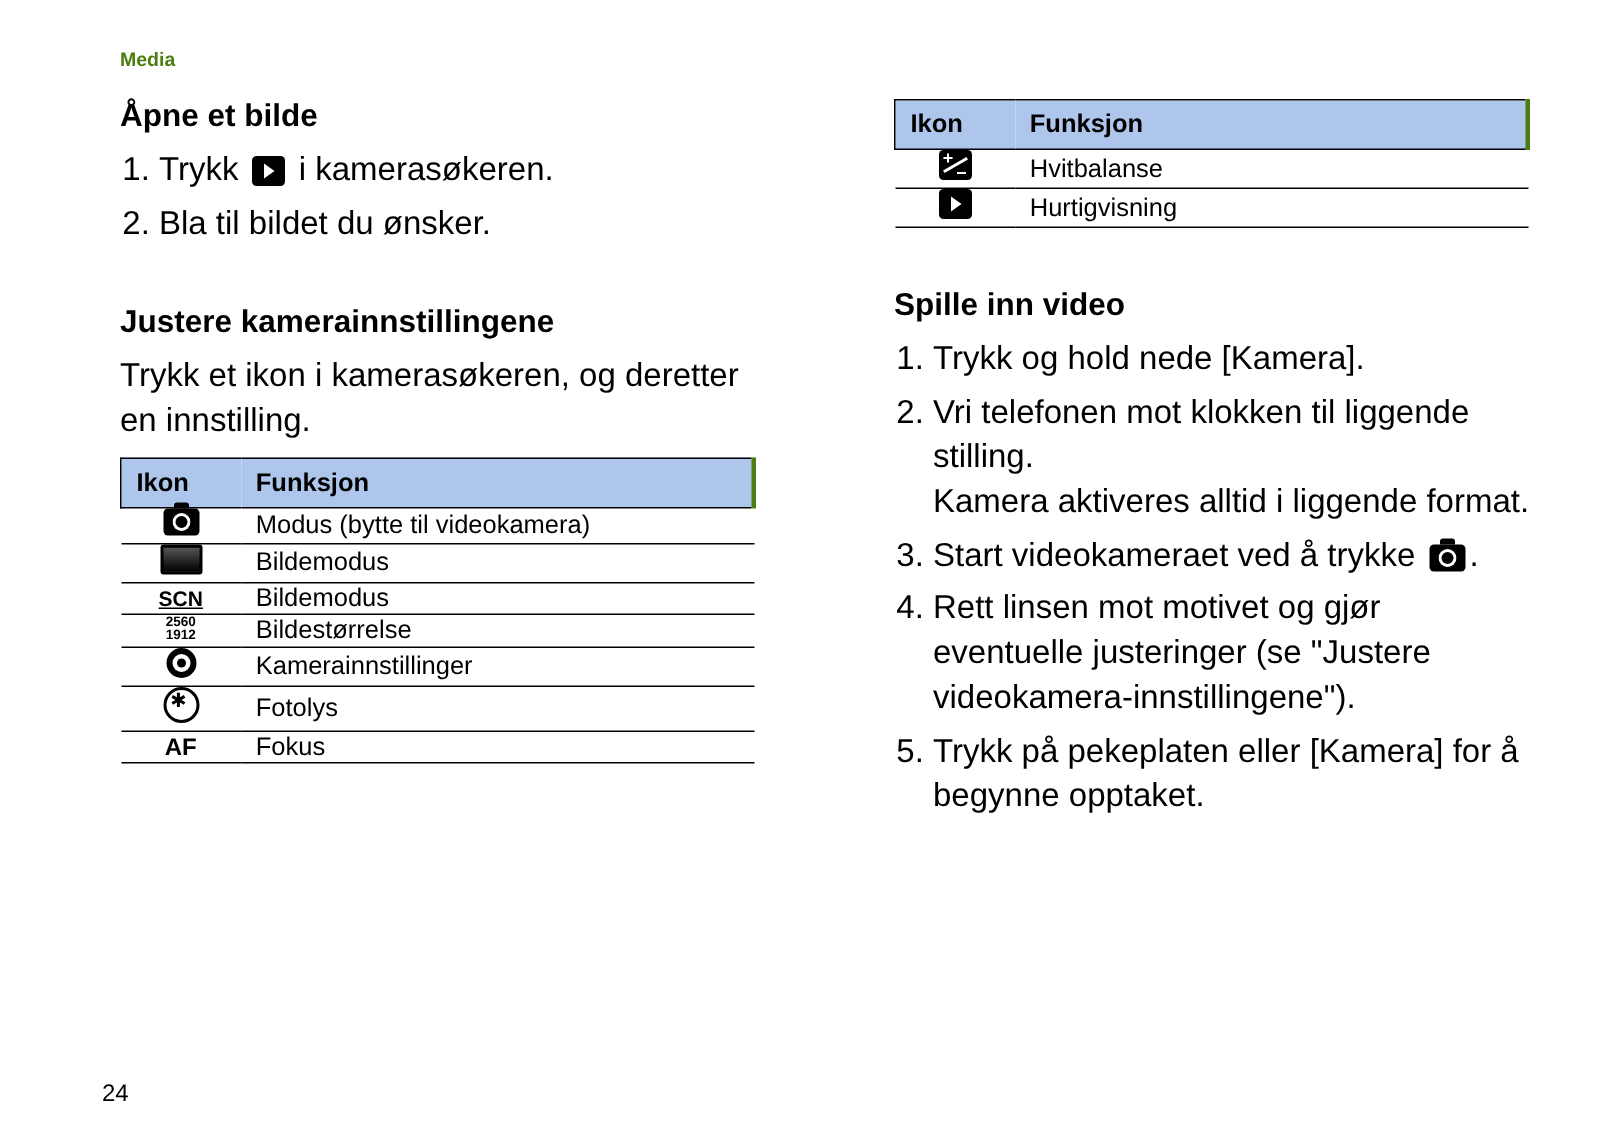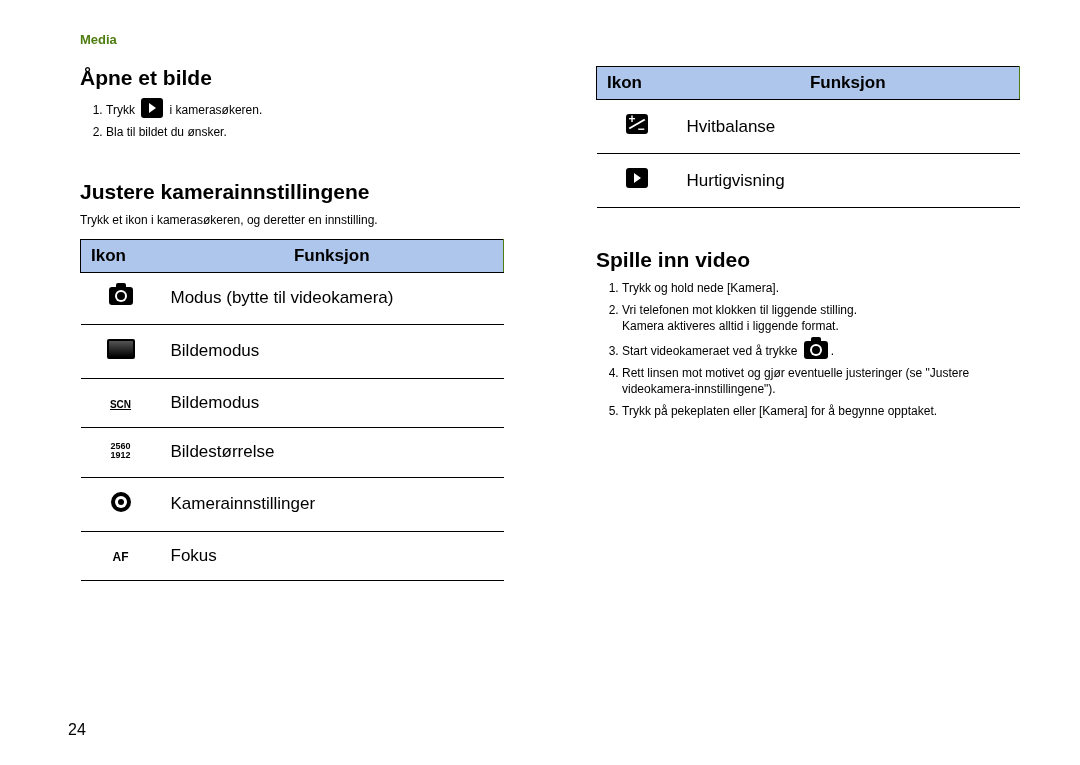--- a/index.html
+++ b/index.html
@@ -34,21 +34,21 @@
     font-size: 21px;
     font-weight: bold;
     margin: 40px 0 8px 0;
   }
   .column.left h2:first-of-type {
     margin-top: 34px;
   }
   .column.right h2:first-of-type {
   }
   p, li {
-    font-size: 12px;
+    font-size: 22px;
     line-height: 1.35;
   }
   p { margin: 4px 0 10px 0; }
   ol {
     margin: 4px 0 14px 0;
     padding-left: 26px;
   }
   ol li { margin-bottom: 6px; }
   table {
     border-collapse: collapse;
@@ -59,23 +59,23 @@
     background: #aec6eb;
     text-align: left;
     padding: 6px 10px;
     font-size: 17px;
     font-weight: bold;
     border-top: 1px solid #000;
     border-bottom: 1px solid #000;
     margin-left: 21px;
   }
   th:first-child { border-left: 1px solid #000; }
-  th:last-child { border-right: 1px solid #4d7c0f; text-align: center; }
+  th:last-child { border-right: 3px solid #4d7c0f; }
   td {
-    padding: 14px 10px;
+    padding: 0 10px;
     font-size: 17px;
     border-bottom: 1px solid #000;
     vertical-align: middle;
   }
   td.icon-cell {
     width: 60px;
     text-align: center;
   }
   .page-number {
     position: absolute;
@@ -95,36 +95,36 @@
   .icon-camera::before {
     content:"";position:absolute;top:-4px;left:7px;width:10px;height:4px;background:#000;border-radius:2px 2px 0 0;
   }
   .icon-camera::after {
     content:"";position:absolute;top:3px;left:6px;width:12px;height:12px;border-radius:50%;background:#000;box-shadow: inset 0 0 0 2px #fff;
   }
   .icon-rect {
     display:inline-block;width:24px;height:16px;border:2px solid #000;border-radius:2px;background:linear-gradient(#555,#000);
   }
   .icon-scn {
-    font-weight:900;font-size:10px;letter-spacing:0px;text-decoration:underline;
+    font-weight:900;font-size:14px;letter-spacing:0px;text-decoration:underline;
   }
   .icon-res {
     font-weight:900;font-size:9px;line-height:9px;display:inline-block;text-align:center;
   }
   .icon-gear {
     display:inline-block;width:20px;height:20px;border-radius:50%;background:#000;position:relative;
   }
   .icon-gear::before{content:"";position:absolute;inset:4px;border-radius:50%;background:#fff;}
   .icon-gear::after{content:"";position:absolute;inset:7px;border-radius:50%;background:#000;}
   .icon-flash {
     display:inline-block;width:20px;height:20px;border:2px solid #000;border-radius:50%;position:relative;
   }
   .icon-flash::after{content:"✱";position:absolute;left:3px;top:-1px;font-size:13px;}
   .icon-af {
-    font-weight:900;font-size:12px;
+    font-weight:900;font-size:16px;
   }
   .icon-wb {
     display:inline-block;width:22px;height:20px;background:#000;border-radius:3px;position:relative;color:#fff;font-size:12px;line-height:10px;font-weight:bold;
   }
   .icon-wb::before{content:"+";position:absolute;left:3px;top:0;}
   .icon-wb::after{content:"−";position:absolute;right:3px;bottom:0;}
   .icon-wb .diag{position:absolute;left:2px;top:9px;width:18px;height:2px;background:#fff;transform:rotate(-30deg);}
   .inline-icon { vertical-align: -4px; margin: 0 3px; }
 </style>
 </head>
@@ -166,20 +166,24 @@
           <td class="icon-cell"><span class="icon-scn">SCN</span></td>
           <td>Bildemodus</td>
         </tr>
         <tr>
           <td class="icon-cell"><span class="icon-res"><span>2560</span><br><span>1912</span></span></td>
           <td>Bildestørrelse</td>
         </tr>
         <tr>
           <td class="icon-cell"><span class="icon-gear"></span></td>
           <td>Kamerainnstillinger</td>
+        </tr>
+        <tr>
+          <td class="icon-cell"><span class="icon-flash"></span></td>
+          <td>Fotolys</td>
         </tr>
         <tr>
           <td class="icon-cell"><span class="icon-af">AF</span></td>
           <td>Fokus</td>
         </tr>
       </tbody>
     </table>
   </div>
 
   <div class="column right">

